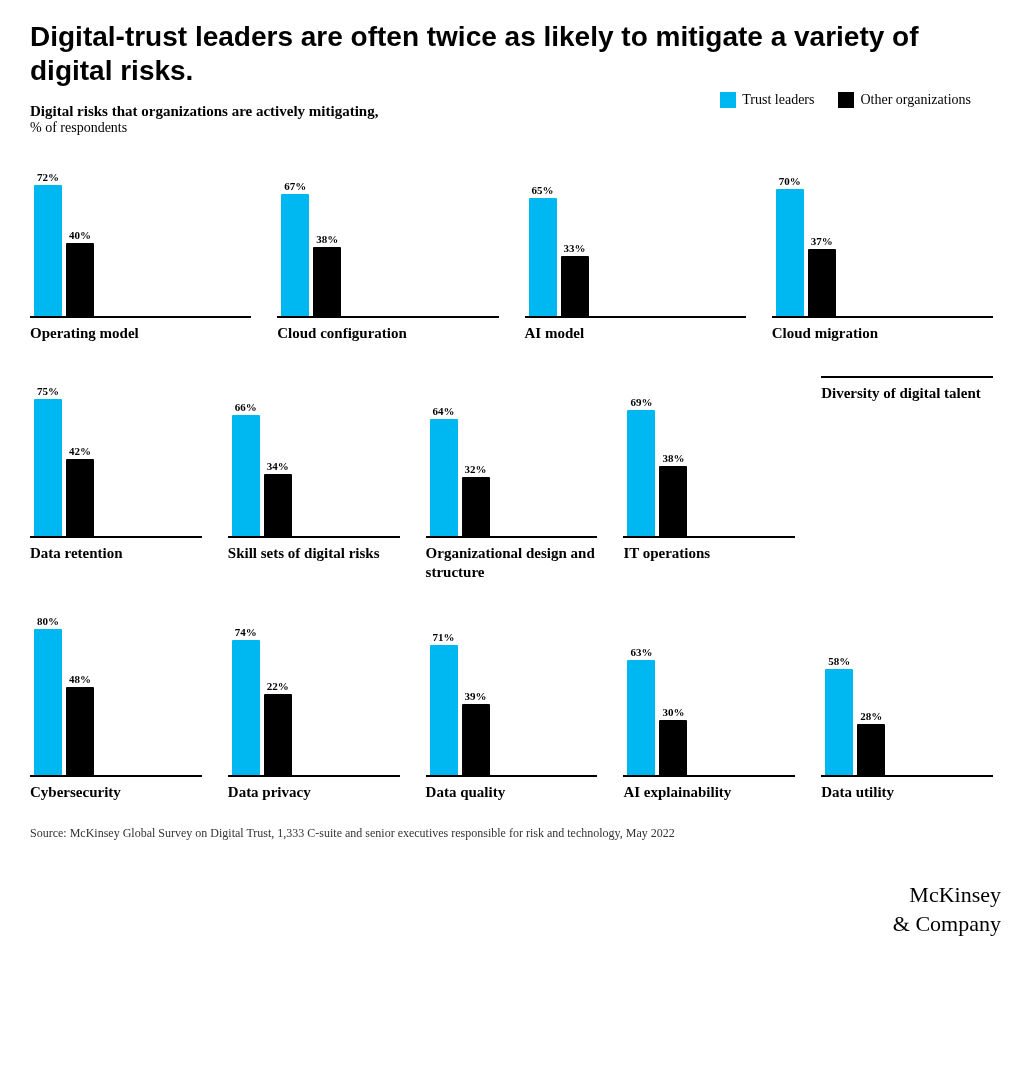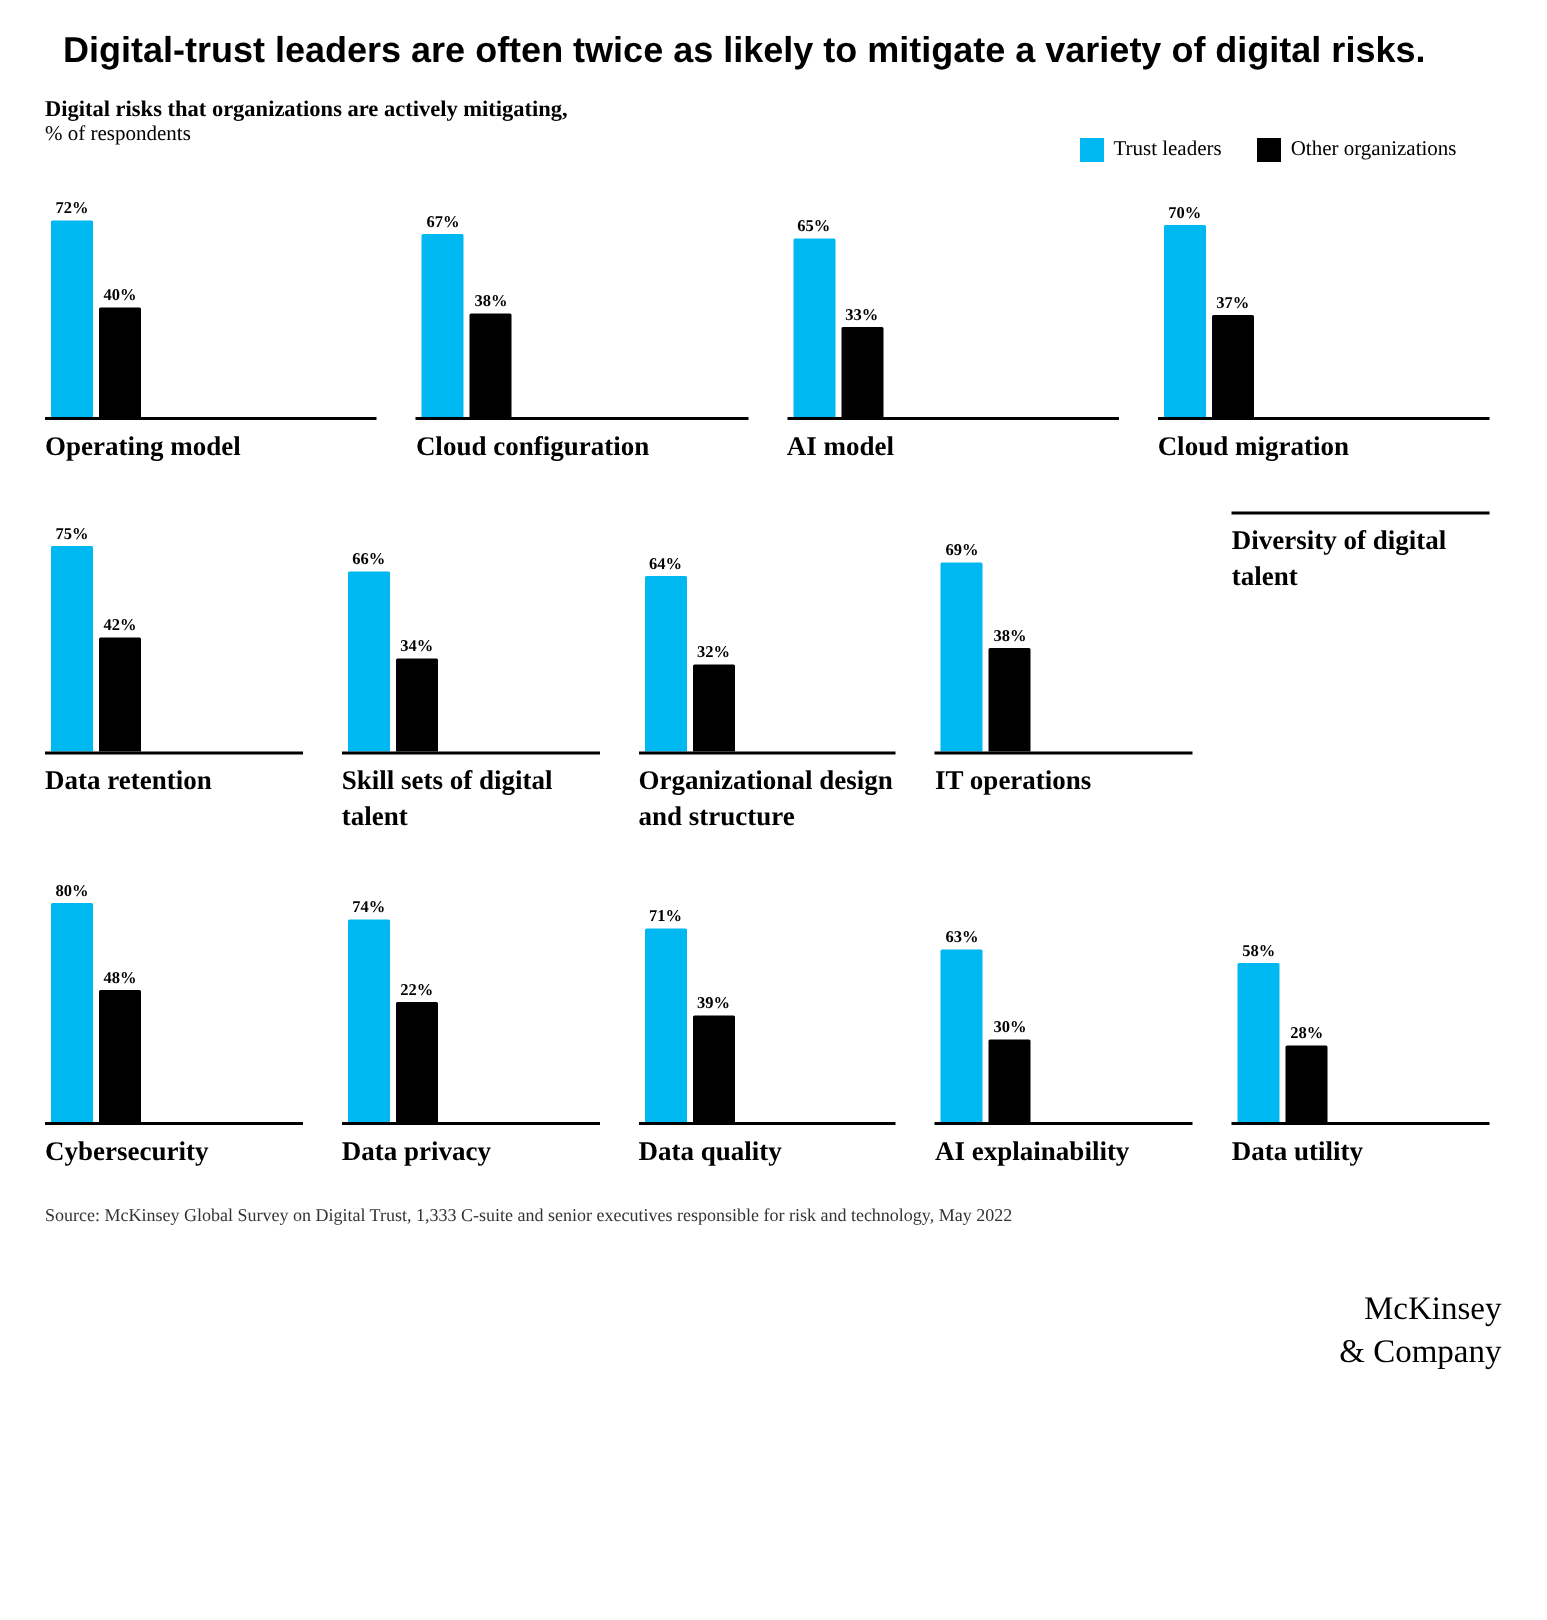--- a/index.html
+++ b/index.html
@@ -5,26 +5,25 @@
     * { margin: 0; padding: 0; box-sizing: border-box; }
     body {
       font-family: 'Georgia', serif;
       background: #ffffff;
       width: 1031px;
       min-height: 1080px;
       padding: 20px 30px;
       color: #000;
     }
     .main-title {
-      font-size: 24px;
+      font-size: 28px;
       font-weight: 900;
       line-height: 1.2;
       margin-bottom: 16px;
       font-family: 'Arial Black', Arial, sans-serif;
-      margin-left: 12px;
     }
     .subtitle-block {
       margin-bottom: 8px;
     }
     .subtitle-main {
       font-size: 15px;
       font-weight: 700;
     }
     .subtitle-sub {
       font-size: 14px;
@@ -82,21 +81,21 @@
     }
     .bar-blue { background-color: #00b8f1; }
     .bar-black { background-color: #000000; }
     .chart-line {
       width: 100%;
       height: 2px;
       background: #000;
       margin-bottom: 6px;
     }
     .chart-label {
-      font-size: 18px;
+      font-size: 15px;
       font-weight: 700;
       line-height: 1.3;
       text-align: left;
     }
     .source-text {
       font-size: 12px;
       color: #333;
       margin-top: 24px;
       margin-bottom: 40px;
     }
@@ -220,21 +219,21 @@
           <div class="bar-wrapper">
             <div class="bar-value">66%</div>
             <div class="bar bar-blue" style="height: 120.353px;"></div>
           </div>
           <div class="bar-wrapper">
             <div class="bar-value">34%</div>
             <div class="bar bar-black" style="height: 62px;"></div>
           </div>
         </div>
         <div class="chart-line"></div>
-        <div class="chart-label">Skill sets of digital talent</div>
+        <div class="chart-label">Skill sets of digital risks</div>
       </div>
       <div class="chart-item">
         <div class="bars-container">
           <div class="bar-wrapper">
             <div class="bar-value">64%</div>
             <div class="bar bar-blue" style="height: 116.706px;"></div>
           </div>
           <div class="bar-wrapper">
             <div class="bar-value">32%</div>
             <div class="bar bar-black" style="height: 58.3529px;"></div>

